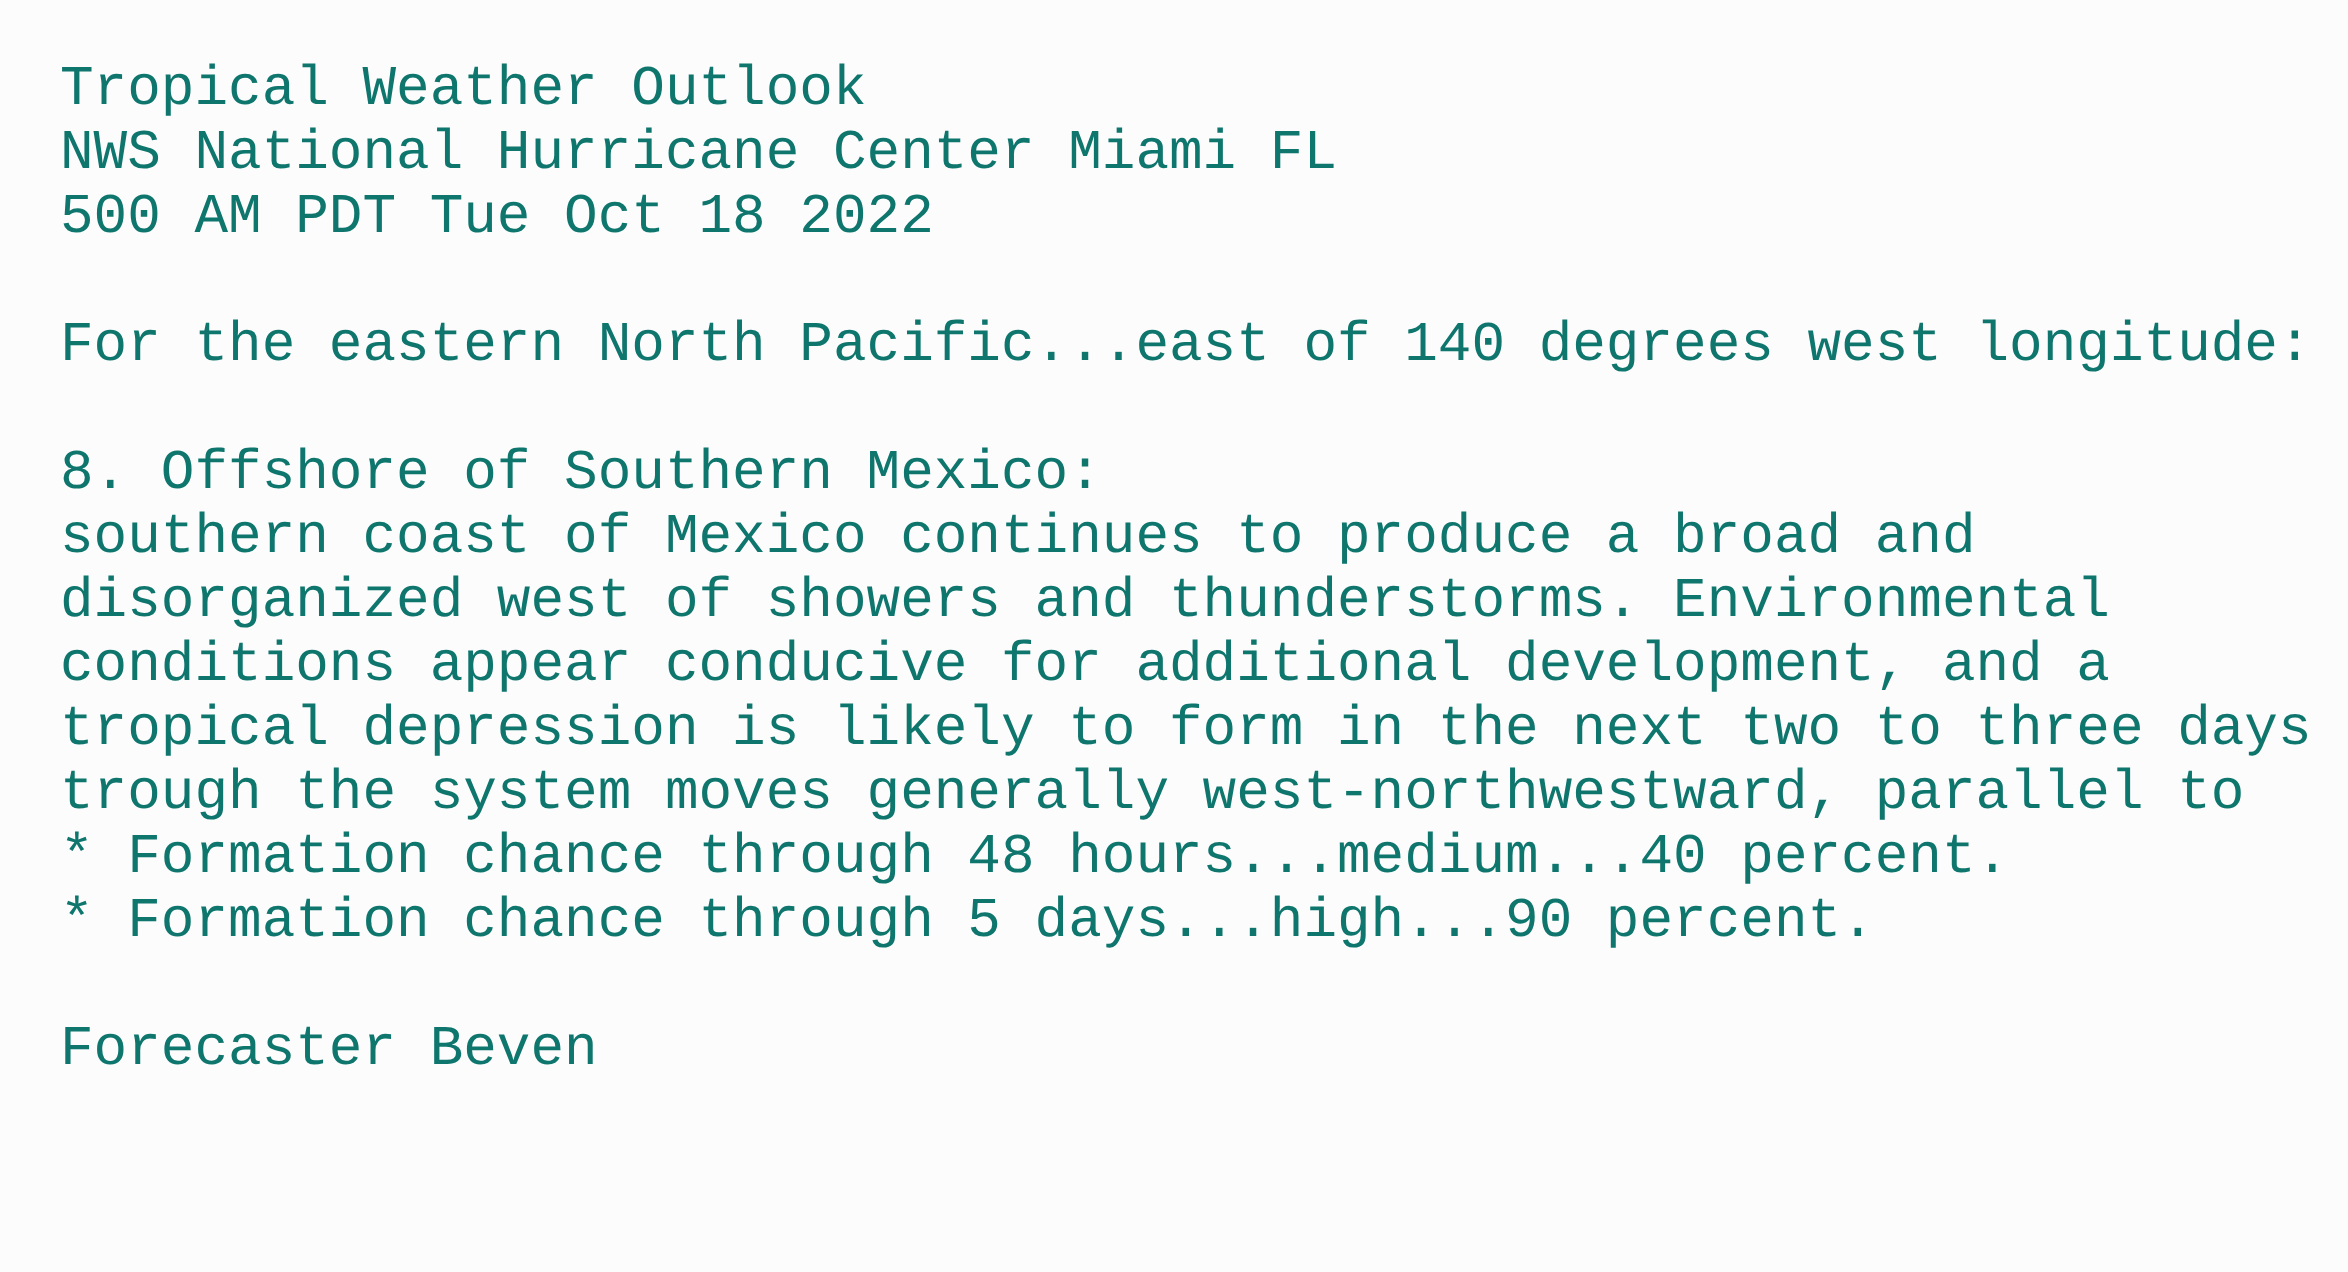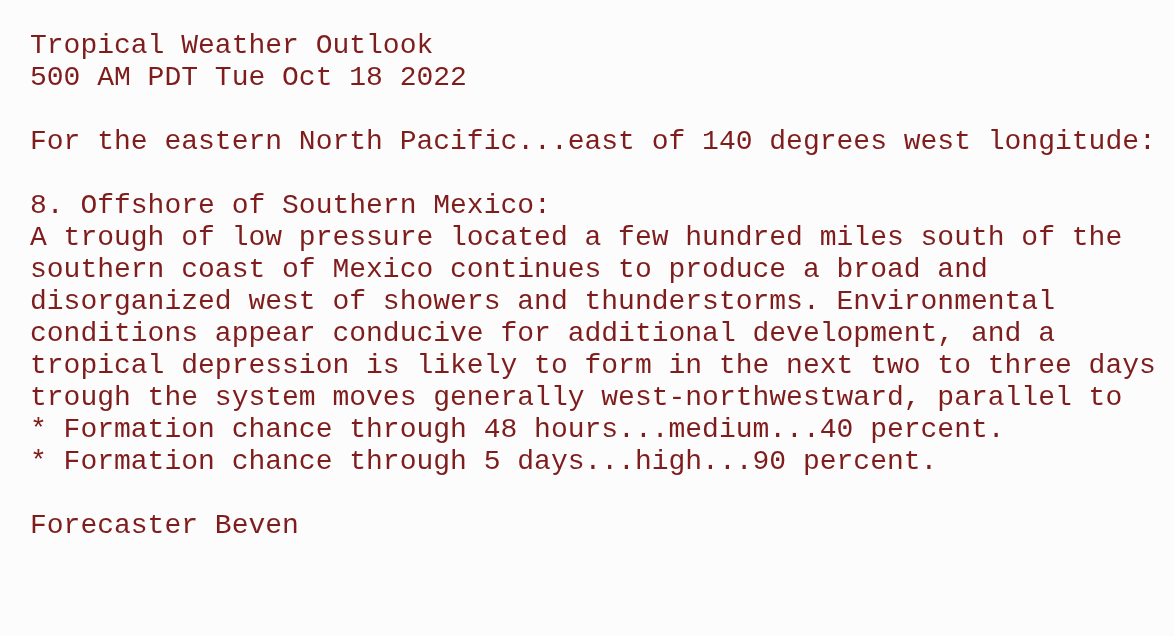--- a/index.html
+++ b/index.html
@@ -6,42 +6,42 @@
     margin: 0;
     padding: 0;
     background: #fcfcfc;
   }
   .document {
     box-sizing: border-box;
     width: 1174px;
     height: 636px;
     padding: 30px 16px 0 30px;
     background: #fcfcfc;
-    color: #7f1d1d;
+    color: #0f766e;
     font-family: "Liberation Mono", "DejaVu Sans Mono", monospace;
     font-size: 28px;
     line-height: 32px;
     overflow: hidden;
   }
   .line {
     min-height: 32px;
     white-space: pre;
   }
 </style>
 </head>
 <body>
 
 <div class="document">
   <div class="line">Tropical Weather Outlook</div>
+  <div class="line">NWS National Hurricane Center Miami FL</div>
   <div class="line">500 AM PDT Tue Oct 18 2022</div>
   <div class="line"></div>
   <div class="line">For the eastern North Pacific...east of 140 degrees west longitude:</div>
   <div class="line"></div>
   <div class="line">8. Offshore of Southern Mexico:</div>
-  <div class="line">A trough of low pressure located a few hundred miles south of the</div>
   <div class="line">southern coast of Mexico continues to produce a broad and</div>
   <div class="line">disorganized west of showers and thunderstorms. Environmental</div>
   <div class="line">conditions appear conducive for additional development, and a</div>
   <div class="line">tropical depression is likely to form in the next two to three days</div>
   <div class="line">trough the system moves generally west-northwestward, parallel to</div>
   <div class="line">* Formation chance through 48 hours...medium...40 percent.</div>
   <div class="line">* Formation chance through 5 days...high...90 percent.</div>
   <div class="line"></div>
   <div class="line">Forecaster Beven</div>
 </div>

